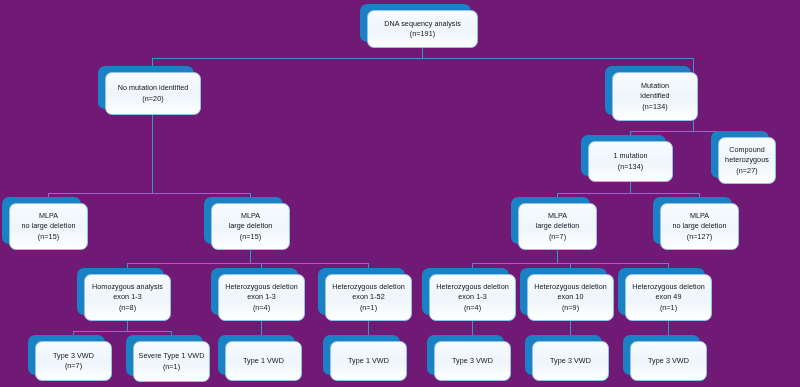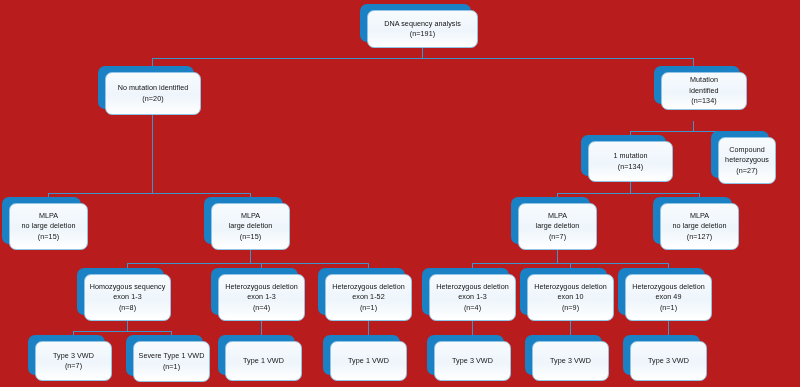--- a/index.html
+++ b/index.html
@@ -10,21 +10,21 @@
   body {
     width: 800px;
     height: 387px;
     font-family: "Liberation Sans", sans-serif;
     overflow: hidden;
   }
   #chart {
     position: relative;
     width: 800px;
     height: 387px;
-    background: #b91c1c;
+    background: #701a75;
   }
   #connectors {
     position: absolute;
     left: 0;
     top: 0;
     width: 800px;
     height: 387px;
     pointer-events: none;
   }
   .node {
@@ -118,21 +118,21 @@
           <span class="line">(n=191)</span>
         </div>
       </div>
       <div class="node" style="left: 105px; top: 72px; width: 96px; height: 43px;">
         <div class="plate"></div>
         <div class="card">
           <span class="line">No mutation identified</span>
           <span class="line">(n=20)</span>
         </div>
       </div>
-      <div class="node" style="left: 661px; top: 72px; width: 86px; height: 38px;">
+      <div class="node" style="left: 612px; top: 72px; width: 86px; height: 49px;">
         <div class="plate"></div>
         <div class="card">
           <span class="line">Mutation</span>
           <span class="line">identified</span>
           <span class="line">(n=134)</span>
         </div>
       </div>
       <div class="node" style="left: 588px; top: 141px; width: 85px; height: 41px; padding-left: 20px;">
         <div class="plate"></div>
         <div class="card">
@@ -176,21 +176,21 @@
         <div class="plate"></div>
         <div class="card">
           <span class="line">MLPA</span>
           <span class="line">no large deletion</span>
           <span class="line">(n=127)</span>
         </div>
       </div>
       <div class="node" style="left: 84px; top: 274px; width: 87px; height: 47px;">
         <div class="plate"></div>
         <div class="card">
-          <span class="line">Homozygous sequency</span>
+          <span class="line">Homozygous analysis</span>
           <span class="line">exon 1-3</span>
           <span class="line">(n=8)</span>
         </div>
       </div>
       <div class="node" style="left: 218px; top: 274px; width: 87px; height: 47px;">
         <div class="plate"></div>
         <div class="card">
           <span class="line">Heterozygous deletion</span>
           <span class="line">exon 1-3</span>
           <span class="line">(n=4)</span>

